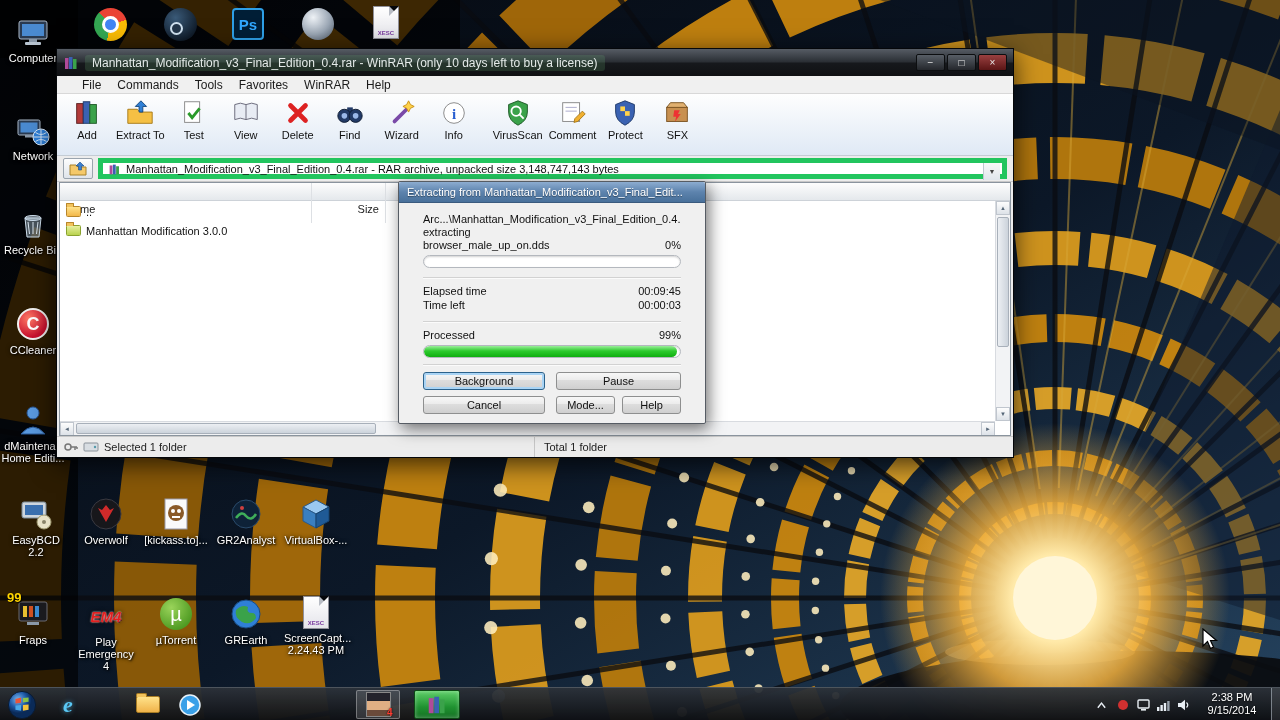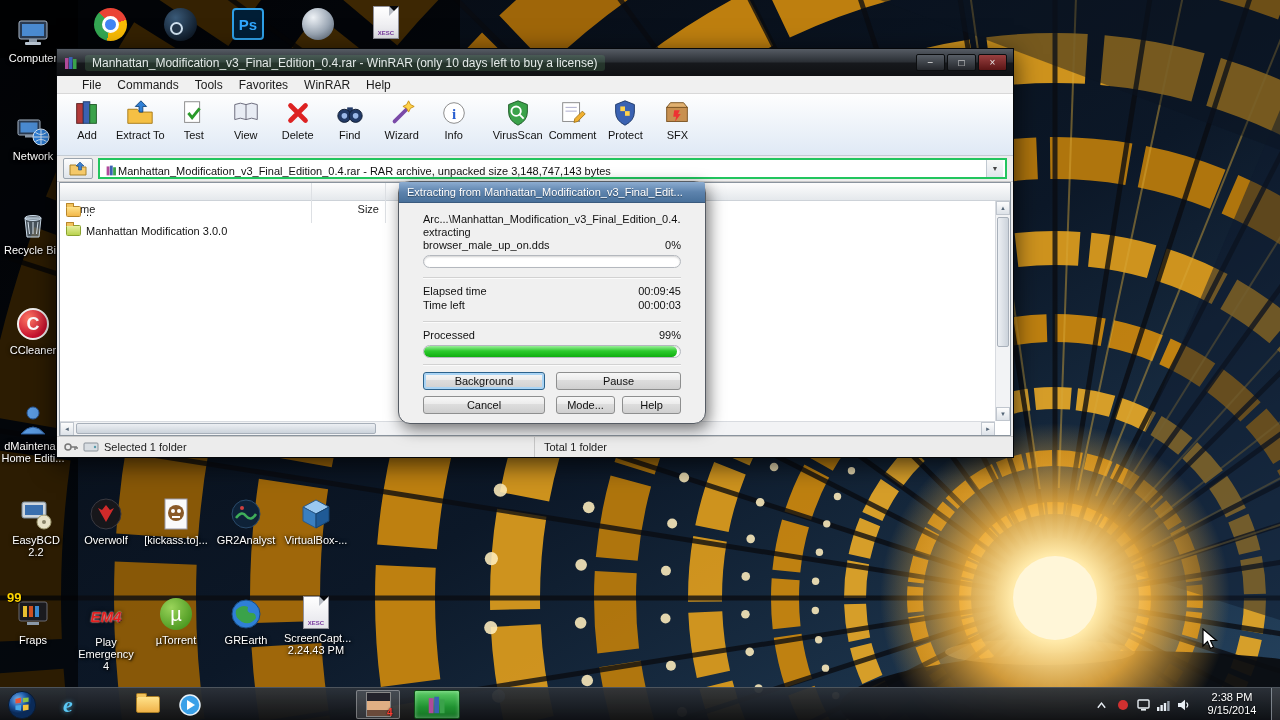--- a/index.html
+++ b/index.html
@@ -30,41 +30,41 @@
   .wbtn{width:29px;height:17px;display:flex;align-items:center;justify-content:center;font-size:10px;color:#e8e8e8;background:linear-gradient(#585e66,#24272c);border:1px solid #0c0e10;border-radius:2px;cursor:default}
   .wbtn.close{background:linear-gradient(#9a4040,#5a1515)}
   .menubar{height:18px;background:#f0f0f0;border-bottom:1px solid #d8d8d8;display:flex;align-items:center;padding-left:17px;font-size:12px;color:#1a1a1a}
   .menubar span{padding:1px 8px}
   .toolbar{height:62px;background:linear-gradient(#fefefe,#dfe9f5);border-bottom:1px solid #c4ccd4;display:flex;align-items:flex-start;padding:3px 4px 0;}
   .tbtn{min-width:52px;padding:0 3px;text-align:center;font-size:11px;color:#111}
   .tbtn .ico{width:32px;height:30px;margin:1px auto 1px;display:flex;align-items:center;justify-content:center}
   .tbtn.grp{margin-left:10px}
   .addressbar{height:26px;display:flex;align-items:center;gap:5px;padding:2px 6px;background:#ececec;border-bottom:1px solid #c8c8c8}
   .upbtn{width:30px;height:21px;border:1px solid #9aa4ae;border-radius:2px;background:linear-gradient(#fdfdfd,#dfe4ea);display:flex;align-items:center;justify-content:center}
-  .combo{flex:1;height:21px;border:2px solid #22c55e;background:#fff;display:flex;align-items:flex-end;padding:0 2px 0 5px;font-size:11px;color:#111;}
+  .combo{flex:1;height:21px;border:5px solid #22c55e;background:#fff;display:flex;align-items:flex-start;padding:0 2px 0 5px;font-size:11px;color:#111;gap:5px}
   .combo-text{flex:1;white-space:nowrap;overflow:hidden;text-overflow:ellipsis}
   .drop{width:17px;height:17px;border-left:1px solid #c0c8d0;display:flex;align-items:center;justify-content:center;color:#444;font-size:7px;background:linear-gradient(#f8f8f8,#e0e6ec)}
   .listwrap{flex:1;margin:0 2px;border:1px solid #8a949e;background:#fff;position:relative;overflow:hidden}
   .colhdr{height:18px;display:flex;background:linear-gradient(#fdfdfd,#e4e8ec);border-bottom:1px solid #cdd2d8;font-size:11px;color:#222}
   .hc{padding:20px 6px;border-right:1px solid #dde0e4}
   .hc.name{width:252px}.hc.size{width:74px;text-align:right}.hc.rest{flex:1;border-right:none}
   .frow{display:flex;align-items:center;height:17px;font-size:11px;color:#111;padding-left:6px;gap:5px;margin-top:2px}
   .fold{width:15px;height:11px;background:linear-gradient(#ffe28a,#f2b84b);border:1px solid #b8862a;border-radius:1.5px;position:relative;flex:none}
   .fold::before{content:"";position:absolute;left:-1px;top:-4px;width:6px;height:3px;background:#f2c35c;border:1px solid #b8862a;border-bottom:none;border-radius:1px 1px 0 0}
   .fold.green{background:linear-gradient(#e7f0a0,#b9d24e);border-color:#8aa22e}
   .vscroll{position:absolute;top:18px;right:0;bottom:14px;width:15px;background:#f2f3f5;border-left:1px solid #d8dbe0}
   .hscroll{position:absolute;left:0;right:15px;bottom:0;height:14px;background:#f2f3f5;border-top:1px solid #d8dbe0}
   .sbtn{position:absolute;width:14px;height:14px;background:linear-gradient(#fdfdfd,#dde2e8);border:1px solid #c0c6ce;font-size:6px;color:#567;display:flex;align-items:center;justify-content:center}
   .vthumb{position:absolute;top:16px;right:1px;width:12px;height:130px;background:linear-gradient(90deg,#eceff3,#ccd3db);border:1px solid #a8b0ba;border-radius:2px}
   .hthumb{position:absolute;left:16px;top:1px;height:11px;width:300px;background:linear-gradient(#eceff3,#ccd3db);border:1px solid #a8b0ba;border-radius:2px}
   .statusbar{height:21px;display:flex;align-items:center;background:#ececec;border-top:1px solid #c8c8c8;font-size:11px;color:#222}
   .scell1{width:50%;display:flex;align-items:center;gap:5px;padding:0 7px;height:100%;border-right:1px solid #c6c6c6}
   .scell2{flex:1;padding:0 9px}
   
-  .dlg{position:absolute;left:398px;top:181px;width:308px;height:243px;background:#f0f0f0;border:1px solid #565c64;border-radius:12px;box-shadow:3px 5px 16px rgba(0,0,0,.55);font-size:11px;color:#111;z-index:5}
+  .dlg{position:absolute;left:398px;top:181px;width:308px;height:243px;background:#f0f0f0;border:1px solid #565c64;border-radius:2px;box-shadow:3px 5px 16px rgba(0,0,0,.55);font-size:11px;color:#111;z-index:5}
   .dlgtitle{height:21px;background:linear-gradient(#8cacd0,#5d83ad 50%,#48709a);color:#fff;display:flex;align-items:center;padding:0 8px;font-size:11px;border-bottom:1px solid #3a5a7e;border-radius:2px 2px 0 0;text-shadow:0 1px 1px rgba(0,0,0,.45);white-space:nowrap;overflow:hidden}
   .dlgbody{padding:10px 24px 0}
   .dline{line-height:13px;white-space:nowrap;overflow:hidden}
   .filerow,.inforow{display:flex;justify-content:space-between;line-height:13px}
   .inforow{line-height:14px}
   .pbar{height:13px;border:1px solid #b4b8be;background:#fff;border-radius:7px;margin-top:3px;overflow:hidden;box-shadow:inset 0 1px 2px rgba(0,0,0,.18)}
   .pfill{height:100%;border-radius:7px;background:linear-gradient(#9aee9a,#2ecb2e 45%,#0fae0f)}
   .sep{height:2px;border-top:1px solid #d2d2d2;border-bottom:1px solid #fbfbfb;margin:9px 0 5px}
   .btnrow{display:flex;justify-content:space-between;margin-top:6px}
   .btn{width:122px;height:18px;font-size:11px;font-family:inherit;color:#111;background:linear-gradient(#f7f7f7,#ebebeb 45%,#ddd 46%,#cfcfcf);border:1px solid #8e8f8f;border-radius:3px;cursor:default}

